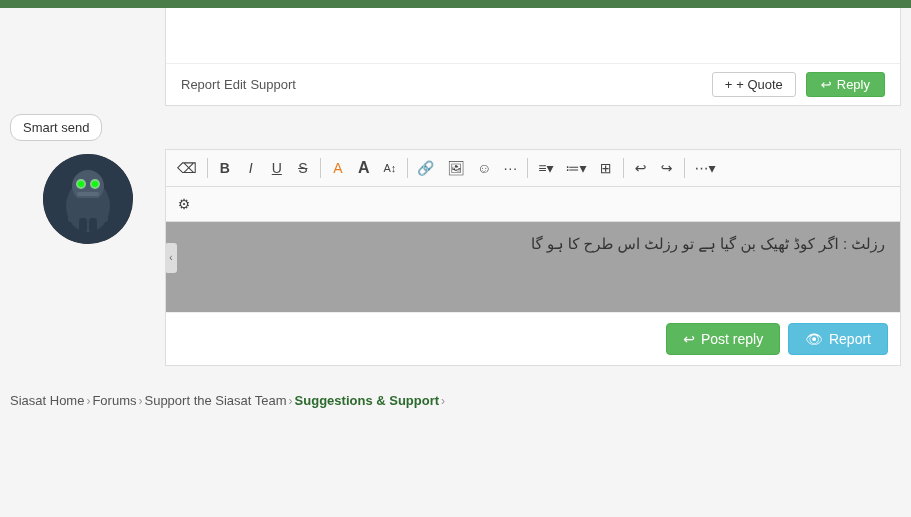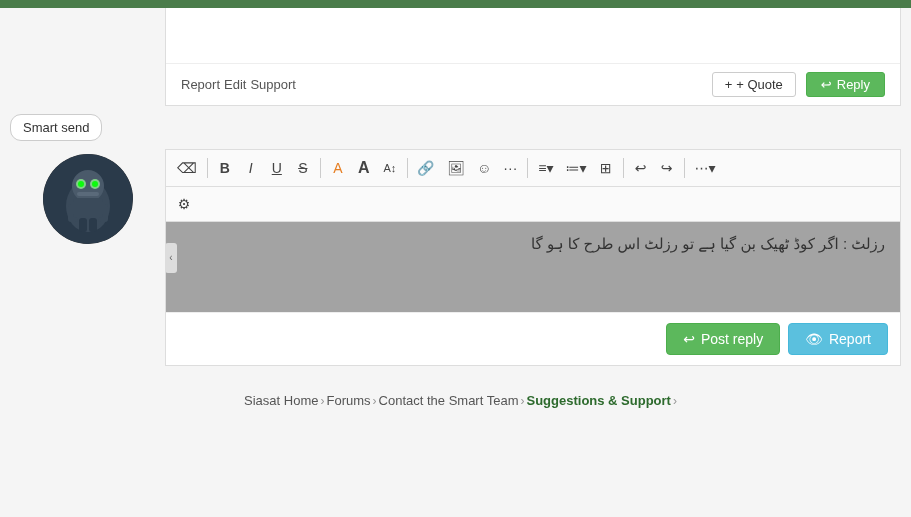--- a/index.html
+++ b/index.html
@@ -224,21 +224,20 @@
 
     
     .breadcrumb {
       padding: 12px 0 8px 10px;
       font-size: 13px;
       color: #555;
       display: flex;
       align-items: center;
       gap: 2px;
       flex-wrap: wrap;
-      justify-content: center;
     }
 
     .breadcrumb a {
       color: #555;
       text-decoration: none;
     }
 
     .breadcrumb-active {
       color: #2d6a2d;
       font-weight: bold;
@@ -417,17 +416,17 @@
       </button>
     </div>
   </div>
 </div>
 
 <nav class="breadcrumb">
   <a href="#">Siasat Home</a>
   <span class="breadcrumb-chevron">›</span>
   <a href="#">Forums</a>
   <span class="breadcrumb-chevron">›</span>
-  <a href="#">Contact the Smart Team</a>
+  <a href="#">Support the Siasat Team</a>
   <span class="breadcrumb-chevron">›</span>
   <span class="breadcrumb-active">Suggestions &amp; Support</span>
   <span class="breadcrumb-chevron">›</span>
 </nav>
 
 </body></html>

